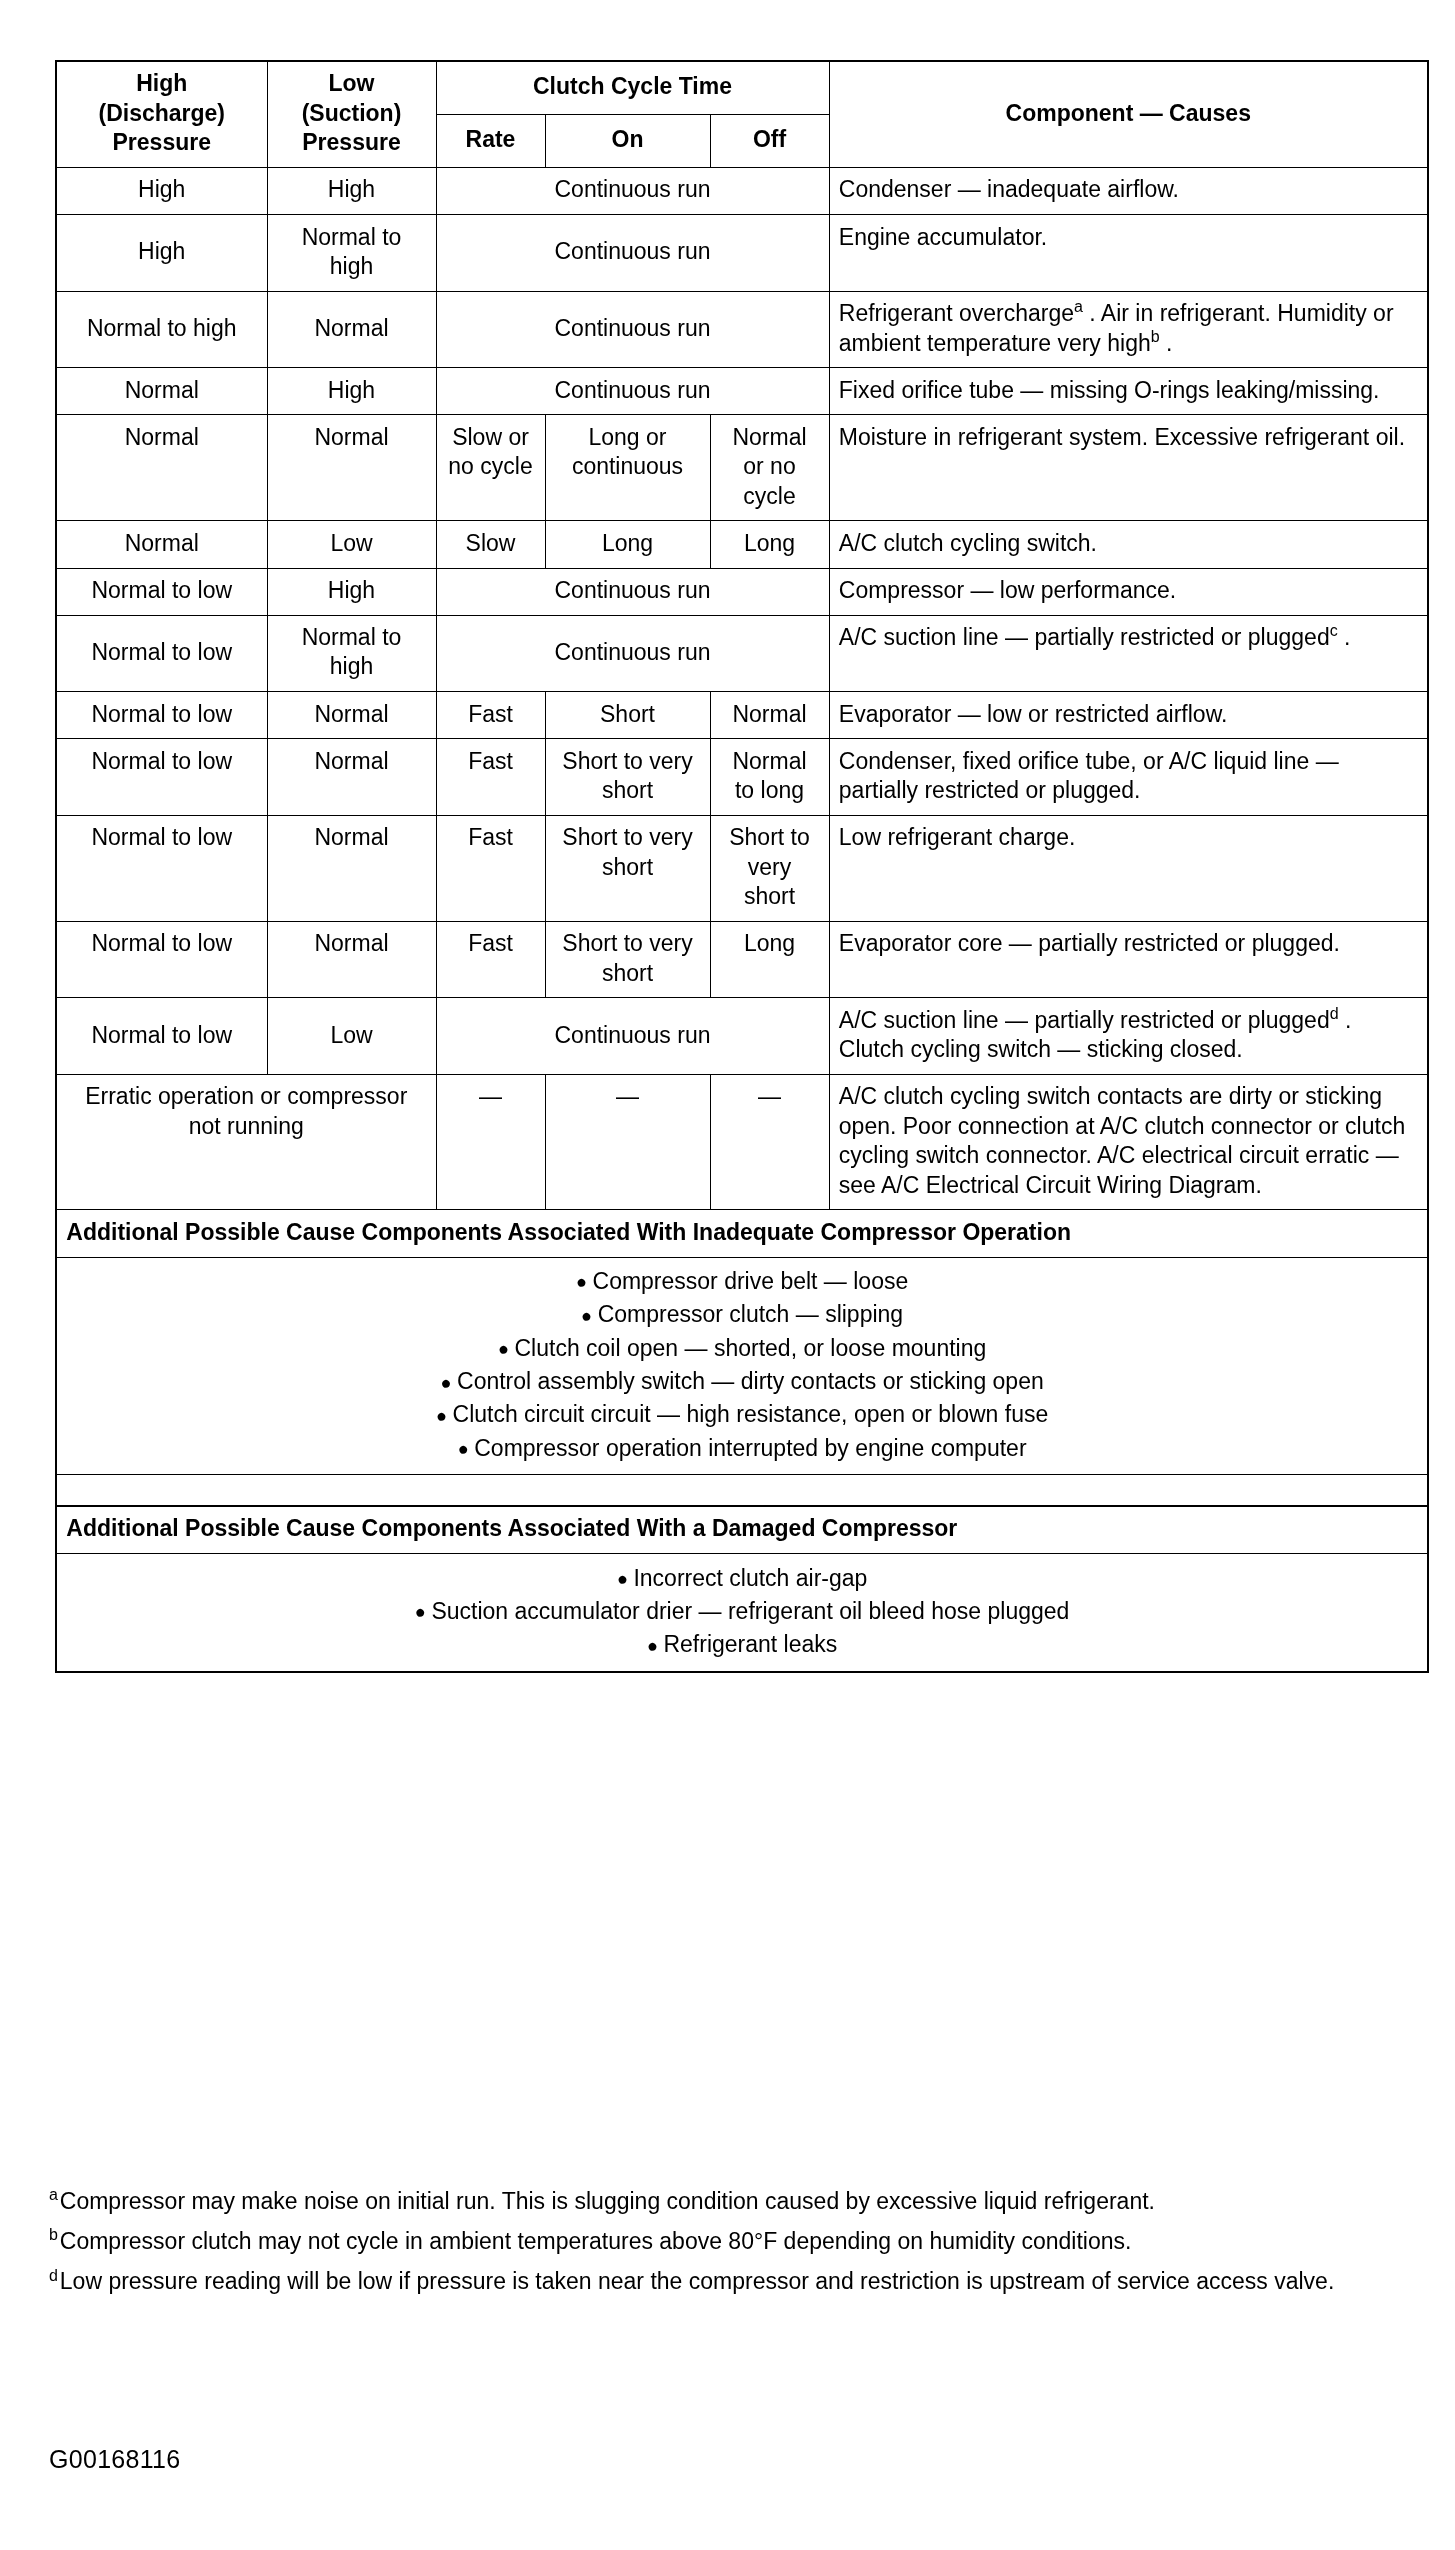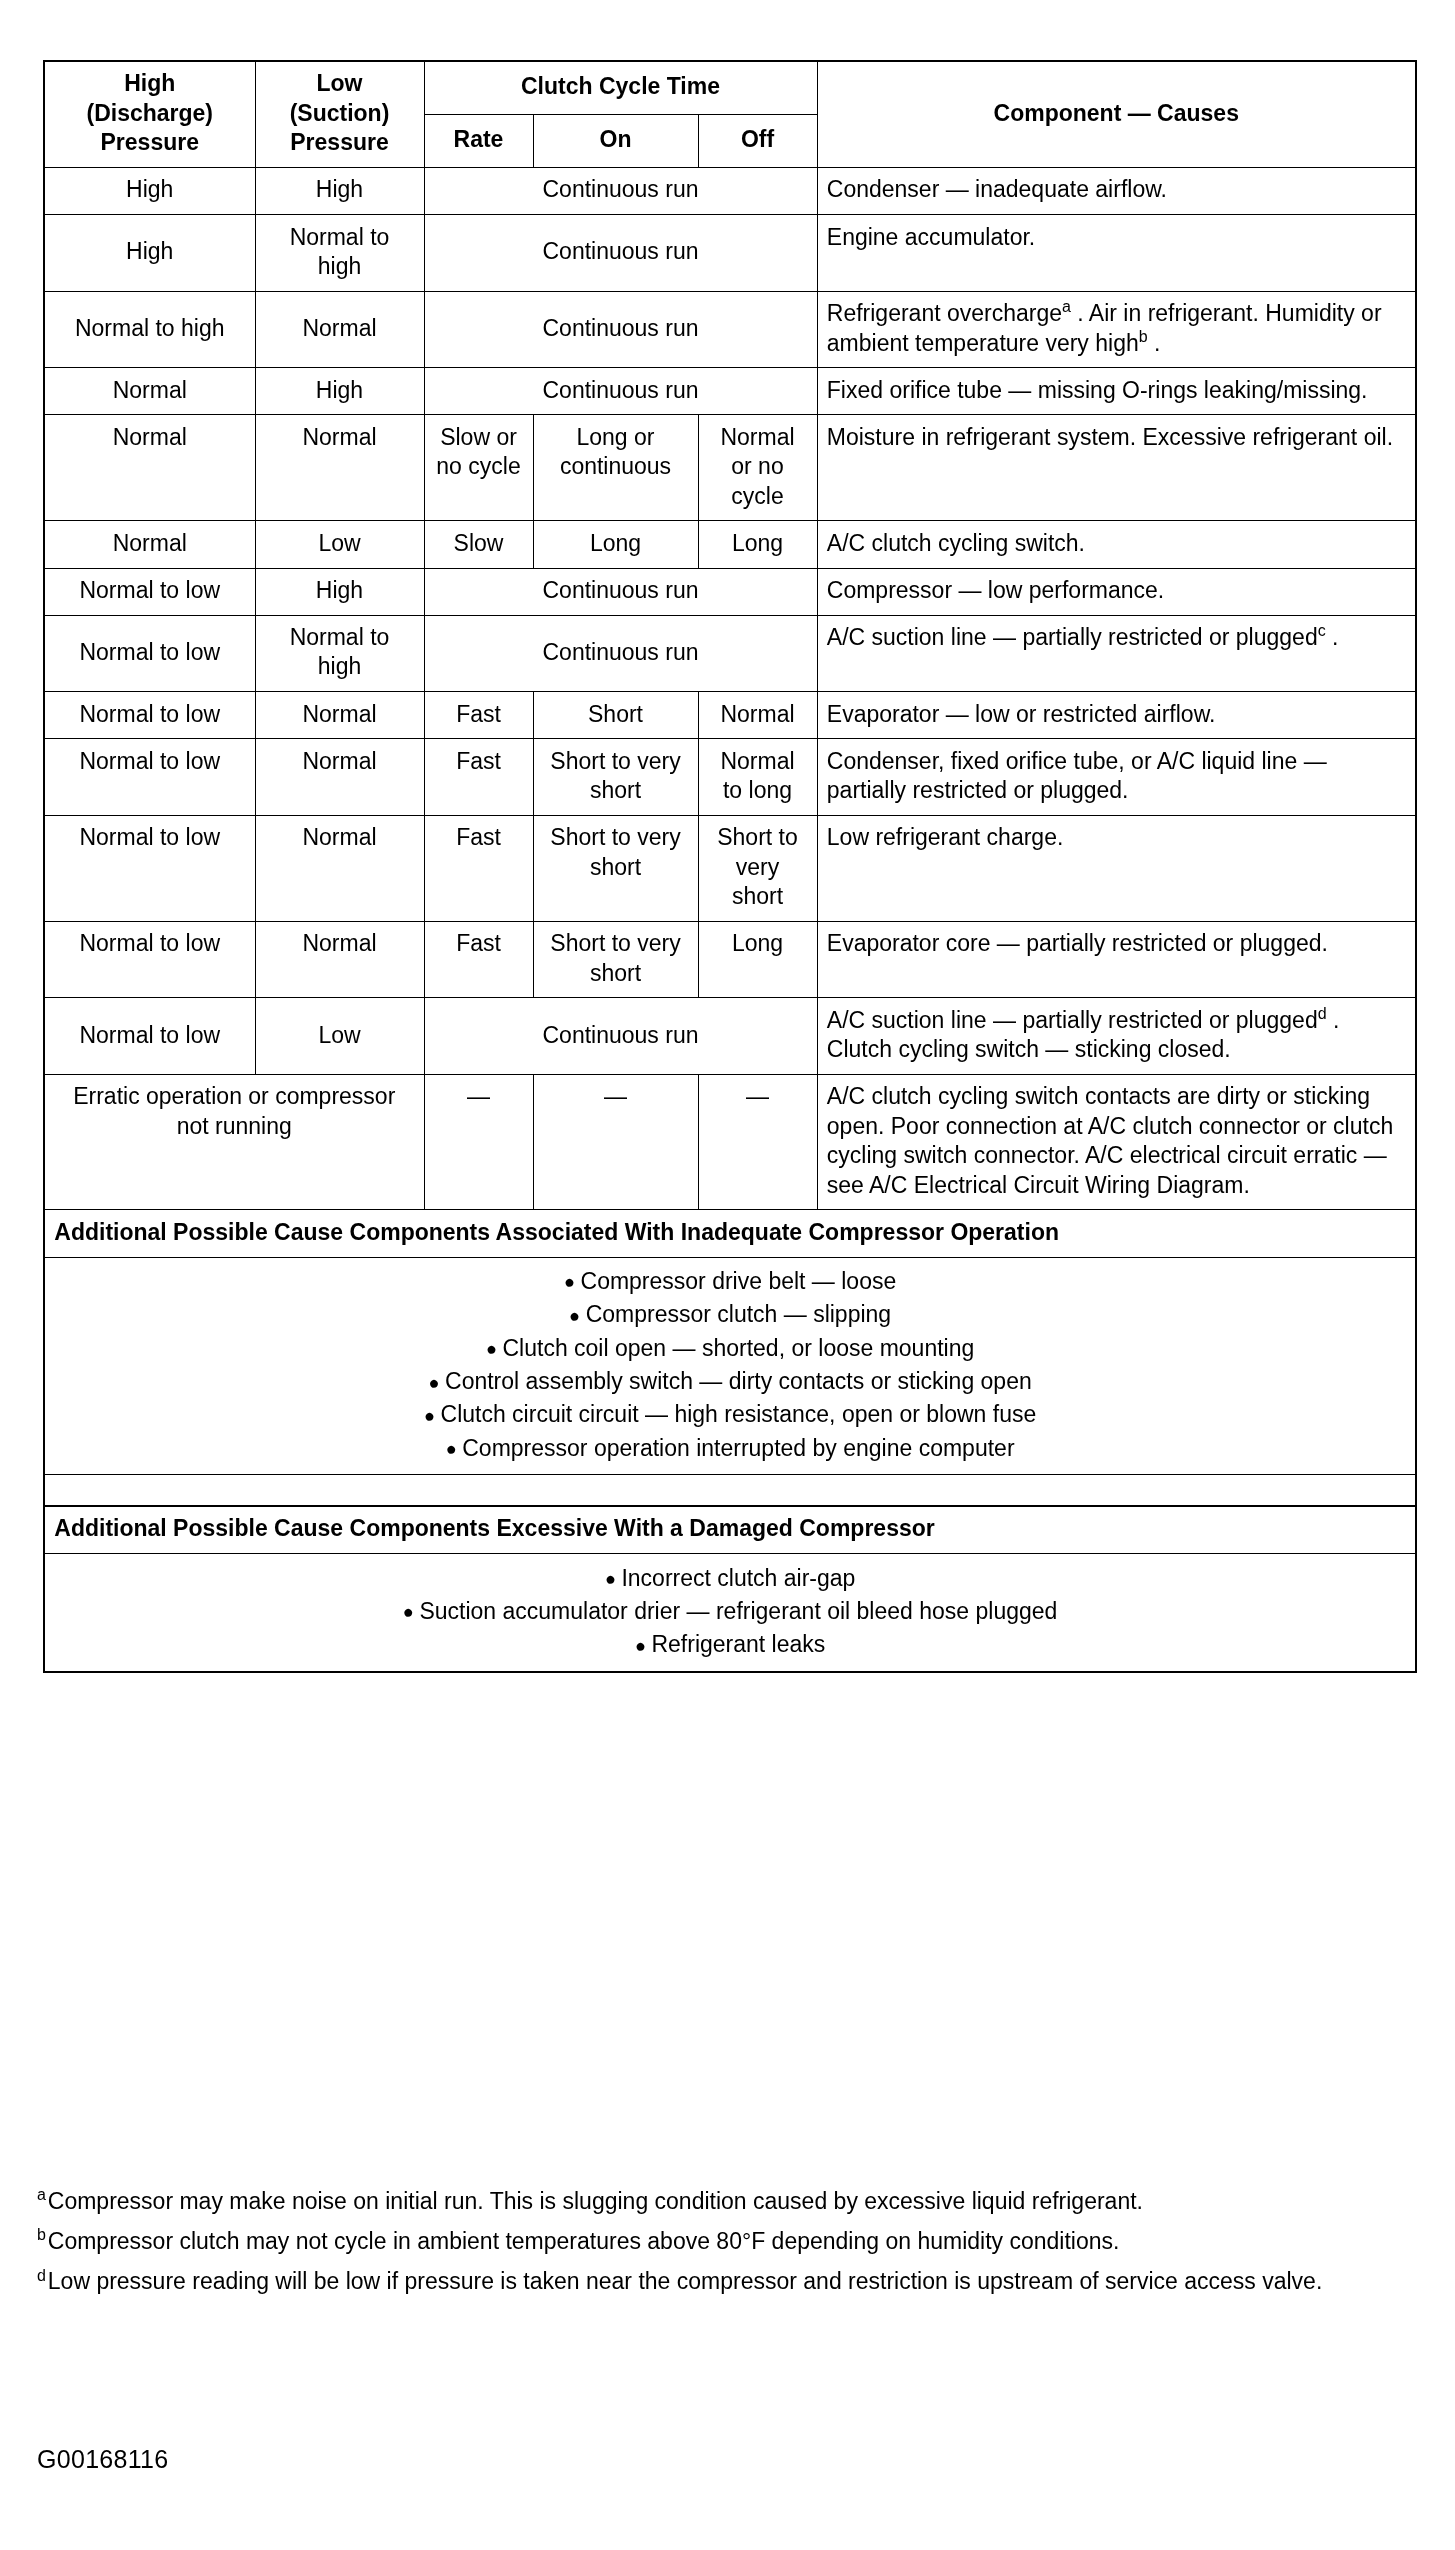--- a/index.html
+++ b/index.html
@@ -9,21 +9,21 @@
   }
   body {
     width: 1456px;
     height: 2550px;
     font-family: "Liberation Sans", sans-serif;
     color: #000000;
     position: relative;
   }
   .page {
     position: absolute;
-    left: 0; top: 0;
+    left: 12px; top: 0;
     width: 1232px;
     height: 2550px;
   }
   .table-wrap {
     position: absolute;
     left: 43px;
     top: 60px;
     width: 1373px;
   }
   table.main {
@@ -266,21 +266,21 @@
           <div><span class="bullet-dot">●</span><span>Clutch circuit circuit — high resistance, open or blown fuse</span></div>
           <div><span class="bullet-dot">●</span><span>Compressor operation interrupted by engine computer</span></div>
         </td>
       </tr>
 
       <tr class="spacer-row">
         <td colspan="6"></td>
       </tr>
 
       <tr>
-        <td class="section-head nb-top" colspan="6">Additional Possible Cause Components Excessive With a Damaged Compressor</td>
+        <td class="section-head nb-top" colspan="6">Additional Possible Cause Components Associated With a Damaged Compressor</td>
       </tr>
       <tr>
         <td class="bullets" colspan="6">
           <div><span class="bullet-dot">●</span><span>Incorrect clutch air-gap</span></div>
           <div><span class="bullet-dot">●</span><span>Suction accumulator drier — refrigerant oil bleed hose plugged</span></div>
           <div><span class="bullet-dot">●</span><span>Refrigerant leaks</span></div>
         </td>
       </tr>
     </tbody>
       </table>

